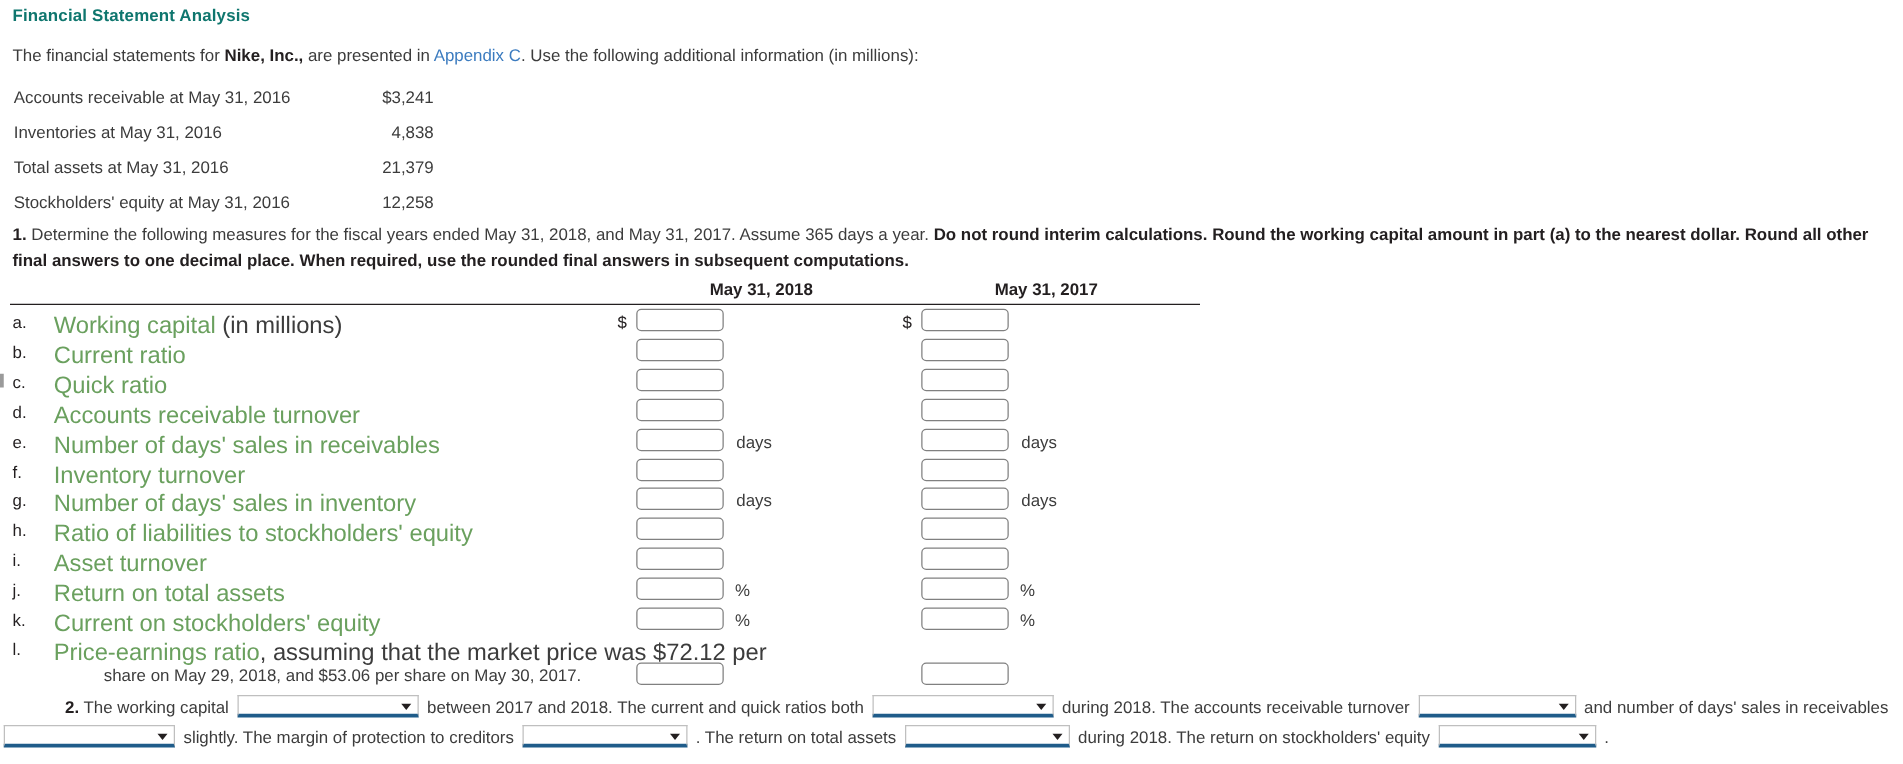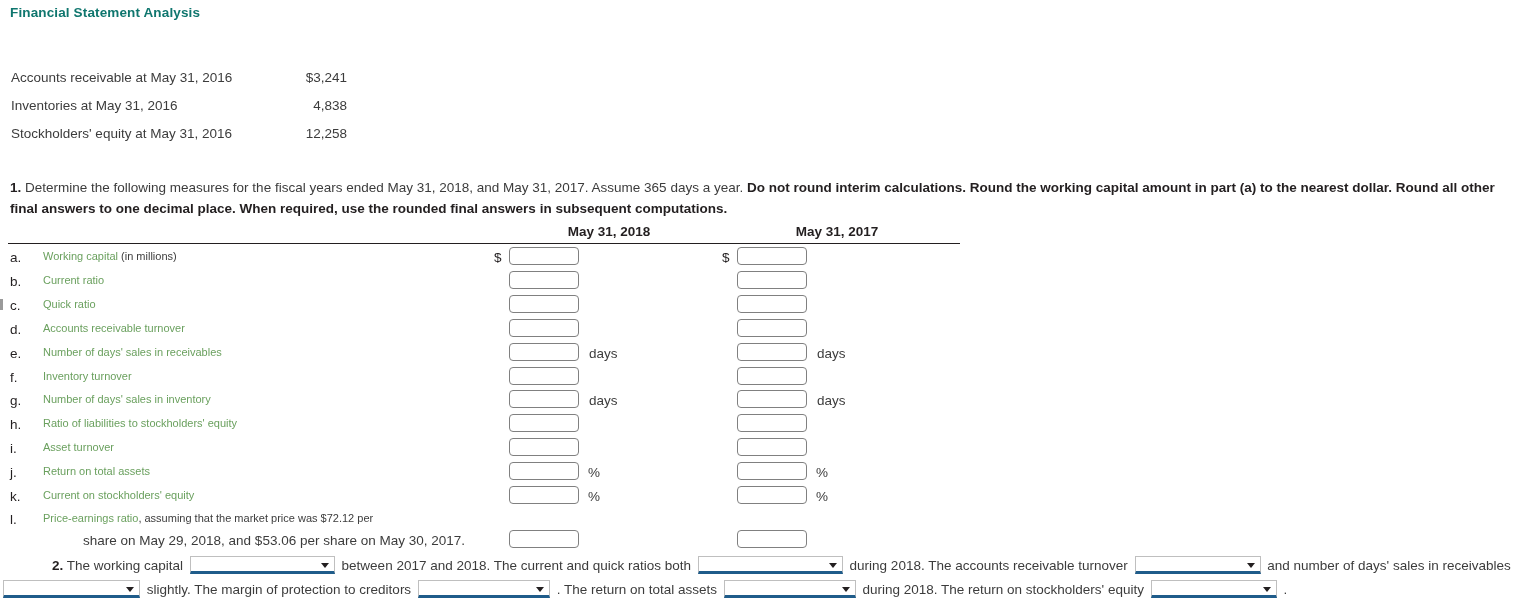--- a/index.html
+++ b/index.html
@@ -121,21 +121,21 @@
     position: absolute;
     left: 10px;
     top: 3px;
     font-size: 13.5px;
     color: #231f20;
   }
   .mrow .lbl {
     position: absolute;
     left: 43px;
     top: 3px;
-    font-size: 11px;
+    font-size: 19px;
     color: #6aa05e;
     white-space: nowrap;
   }
   .mrow .lbl .plain { color: #3c3c3c; }
   .mrow .cont {
     position: absolute;
     left: 43px;
     top: 3px;
     font-size: 13.5px;
     color: #3c3c3c;
@@ -229,32 +229,37 @@
     background: #9a9a9a;
   }
 </style>
 </head>
 <body>
 
 <div class="page">
 
   <div class="title">Financial Statement Analysis</div>
 
+  <div class="intro"><span>The financial statements for </span><b>Nike, Inc.,</b><span> are presented in </span><a class="link" href="#">Appendix C</a><span>. Use the following additional information (in millions):</span></div>
 
   <table class="given">
     <tbody>
         <tr>
       <td class="label">Accounts receivable at May 31, 2016</td>
       <td class="amt">$3,241</td>
     </tr>
     <tr>
       <td class="label">Inventories at May 31, 2016</td>
       <td class="amt">4,838</td>
     </tr>
     <tr>
+      <td class="label">Total assets at May 31, 2016</td>
+      <td class="amt">21,379</td>
+    </tr>
+    <tr>
       <td class="label">Stockholders' equity at May 31, 2016</td>
       <td class="amt">12,258</td>
     </tr>
   </tbody>
     </table>
 
   <div class="req1"><span class="num">1.</span><span> Determine the following measures for the fiscal years ended May 31, 2018, and May 31, 2017. Assume 365 days a year. </span><span class="bold">Do not round interim calculations. Round the working capital amount in part (a) to the nearest dollar. Round all other final answers to one decimal place. When required, use the rounded final answers in subsequent computations.</span></div>
 
   <div class="measures">
     <div class="mhead">

